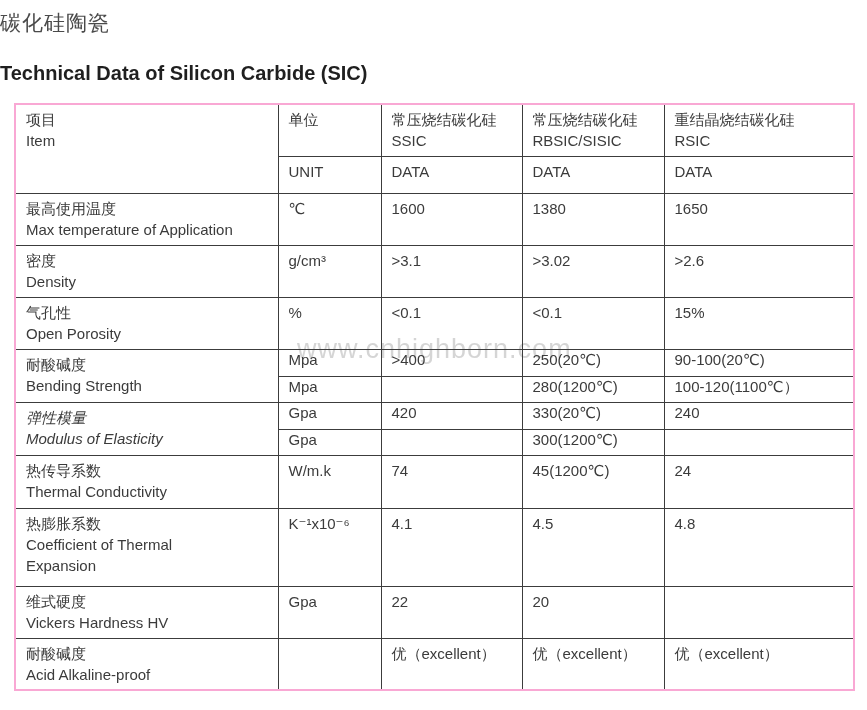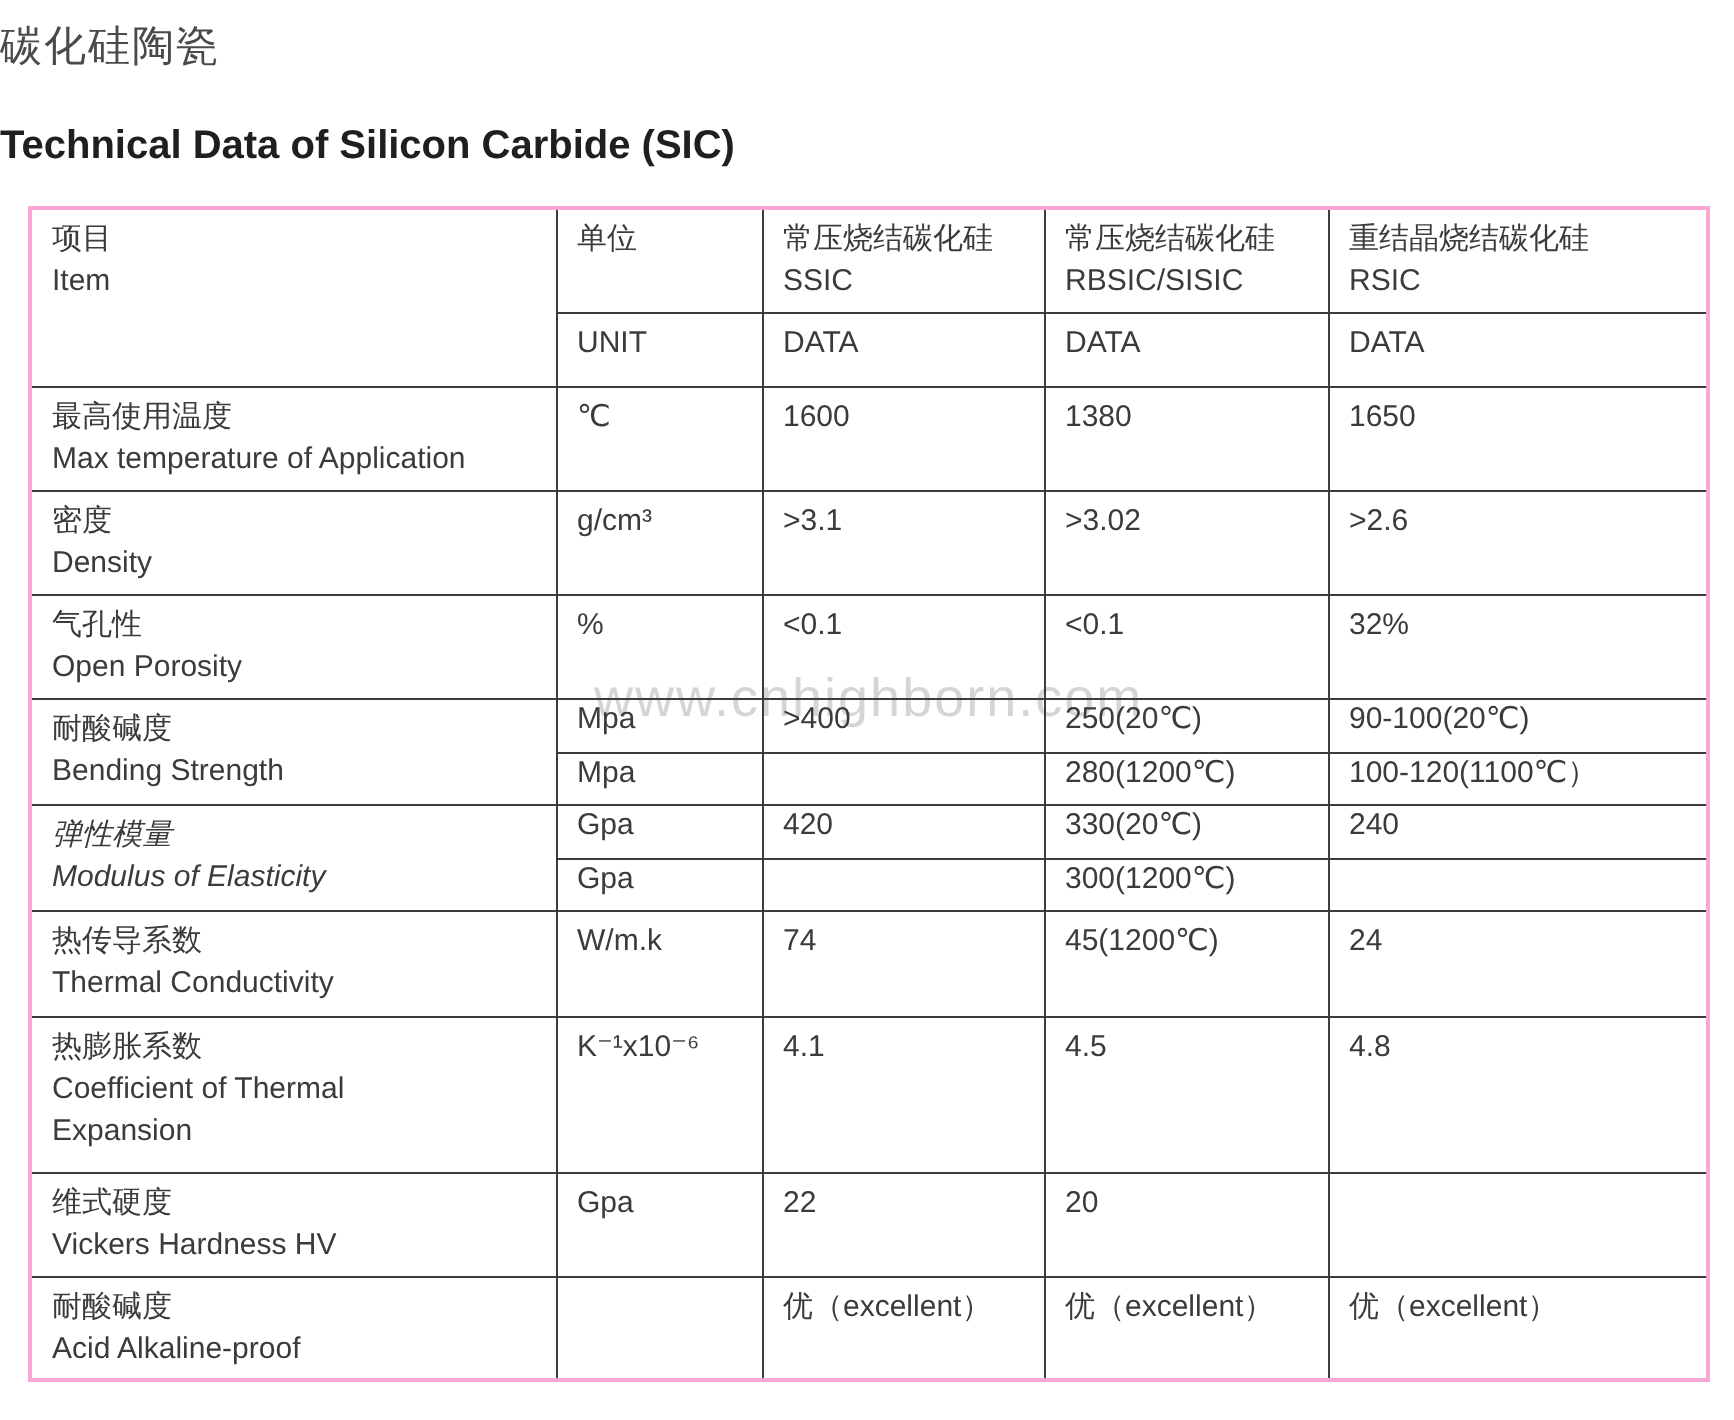--- a/index.html
+++ b/index.html
@@ -136,21 +136,21 @@
     </tr>
 
     <tr class="r52">
       <td>
         <div>气孔性</div>
         <div>Open Porosity</div>
       </td>
       <td>%</td>
       <td>&lt;0.1</td>
       <td>&lt;0.1</td>
-      <td>32%</td>
+      <td>15%</td>
     </tr>
 
     <tr class="rhalf-a">
       <td rowspan="2" style="padding-top:4px;line-height:21px;">
         <div>耐酸碱度</div>
         <div>Bending Strength</div>
       </td>
       <td>Mpa</td>
       <td>&gt;400</td>
       <td>250(20℃)</td>

